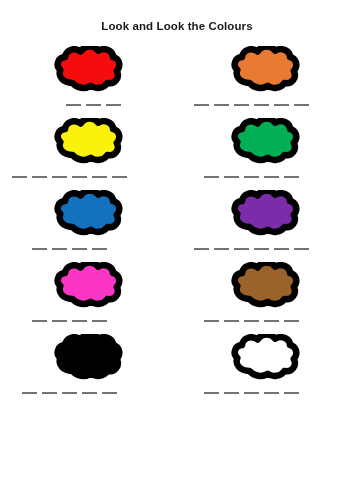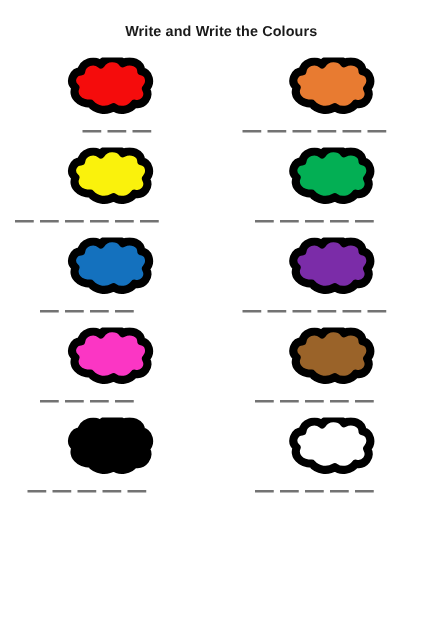--- a/index.html
+++ b/index.html
@@ -90,21 +90,21 @@
     width: 15px;
     height: 2px;
     background: #737373;
   }
 </style>
 </head>
 <body>
 
 <div class="page">
 
-  <div class="worksheet-title">Write and Write the Colours</div>
+  <div class="worksheet-title">Look and Look the Colours</div>
 
   <div class="grid">
       <div class="row">
         <div class="cell left">
           <div class="cloud-wrap">
             <svg class="cloud-svg" viewBox="0 0 76 52">
               <path class="cloud-shape" d="M 20 40 C 10 40 4 33 7 26 C 1 21 5 12 12 12 C 13 4 23 1 29 6 C 33 -1 44 -1 48 5 C 55 1 64 5 64 12 C 71 13 73 22 68 27 C 72 34 66 42 58 40 C 54 46 45 47 40 43 C 34 47 25 46 20 40 Z" fill="#F50C0C" stroke="#000000"></path>
             </svg>
           </div>
           <div class="line-wrap">

